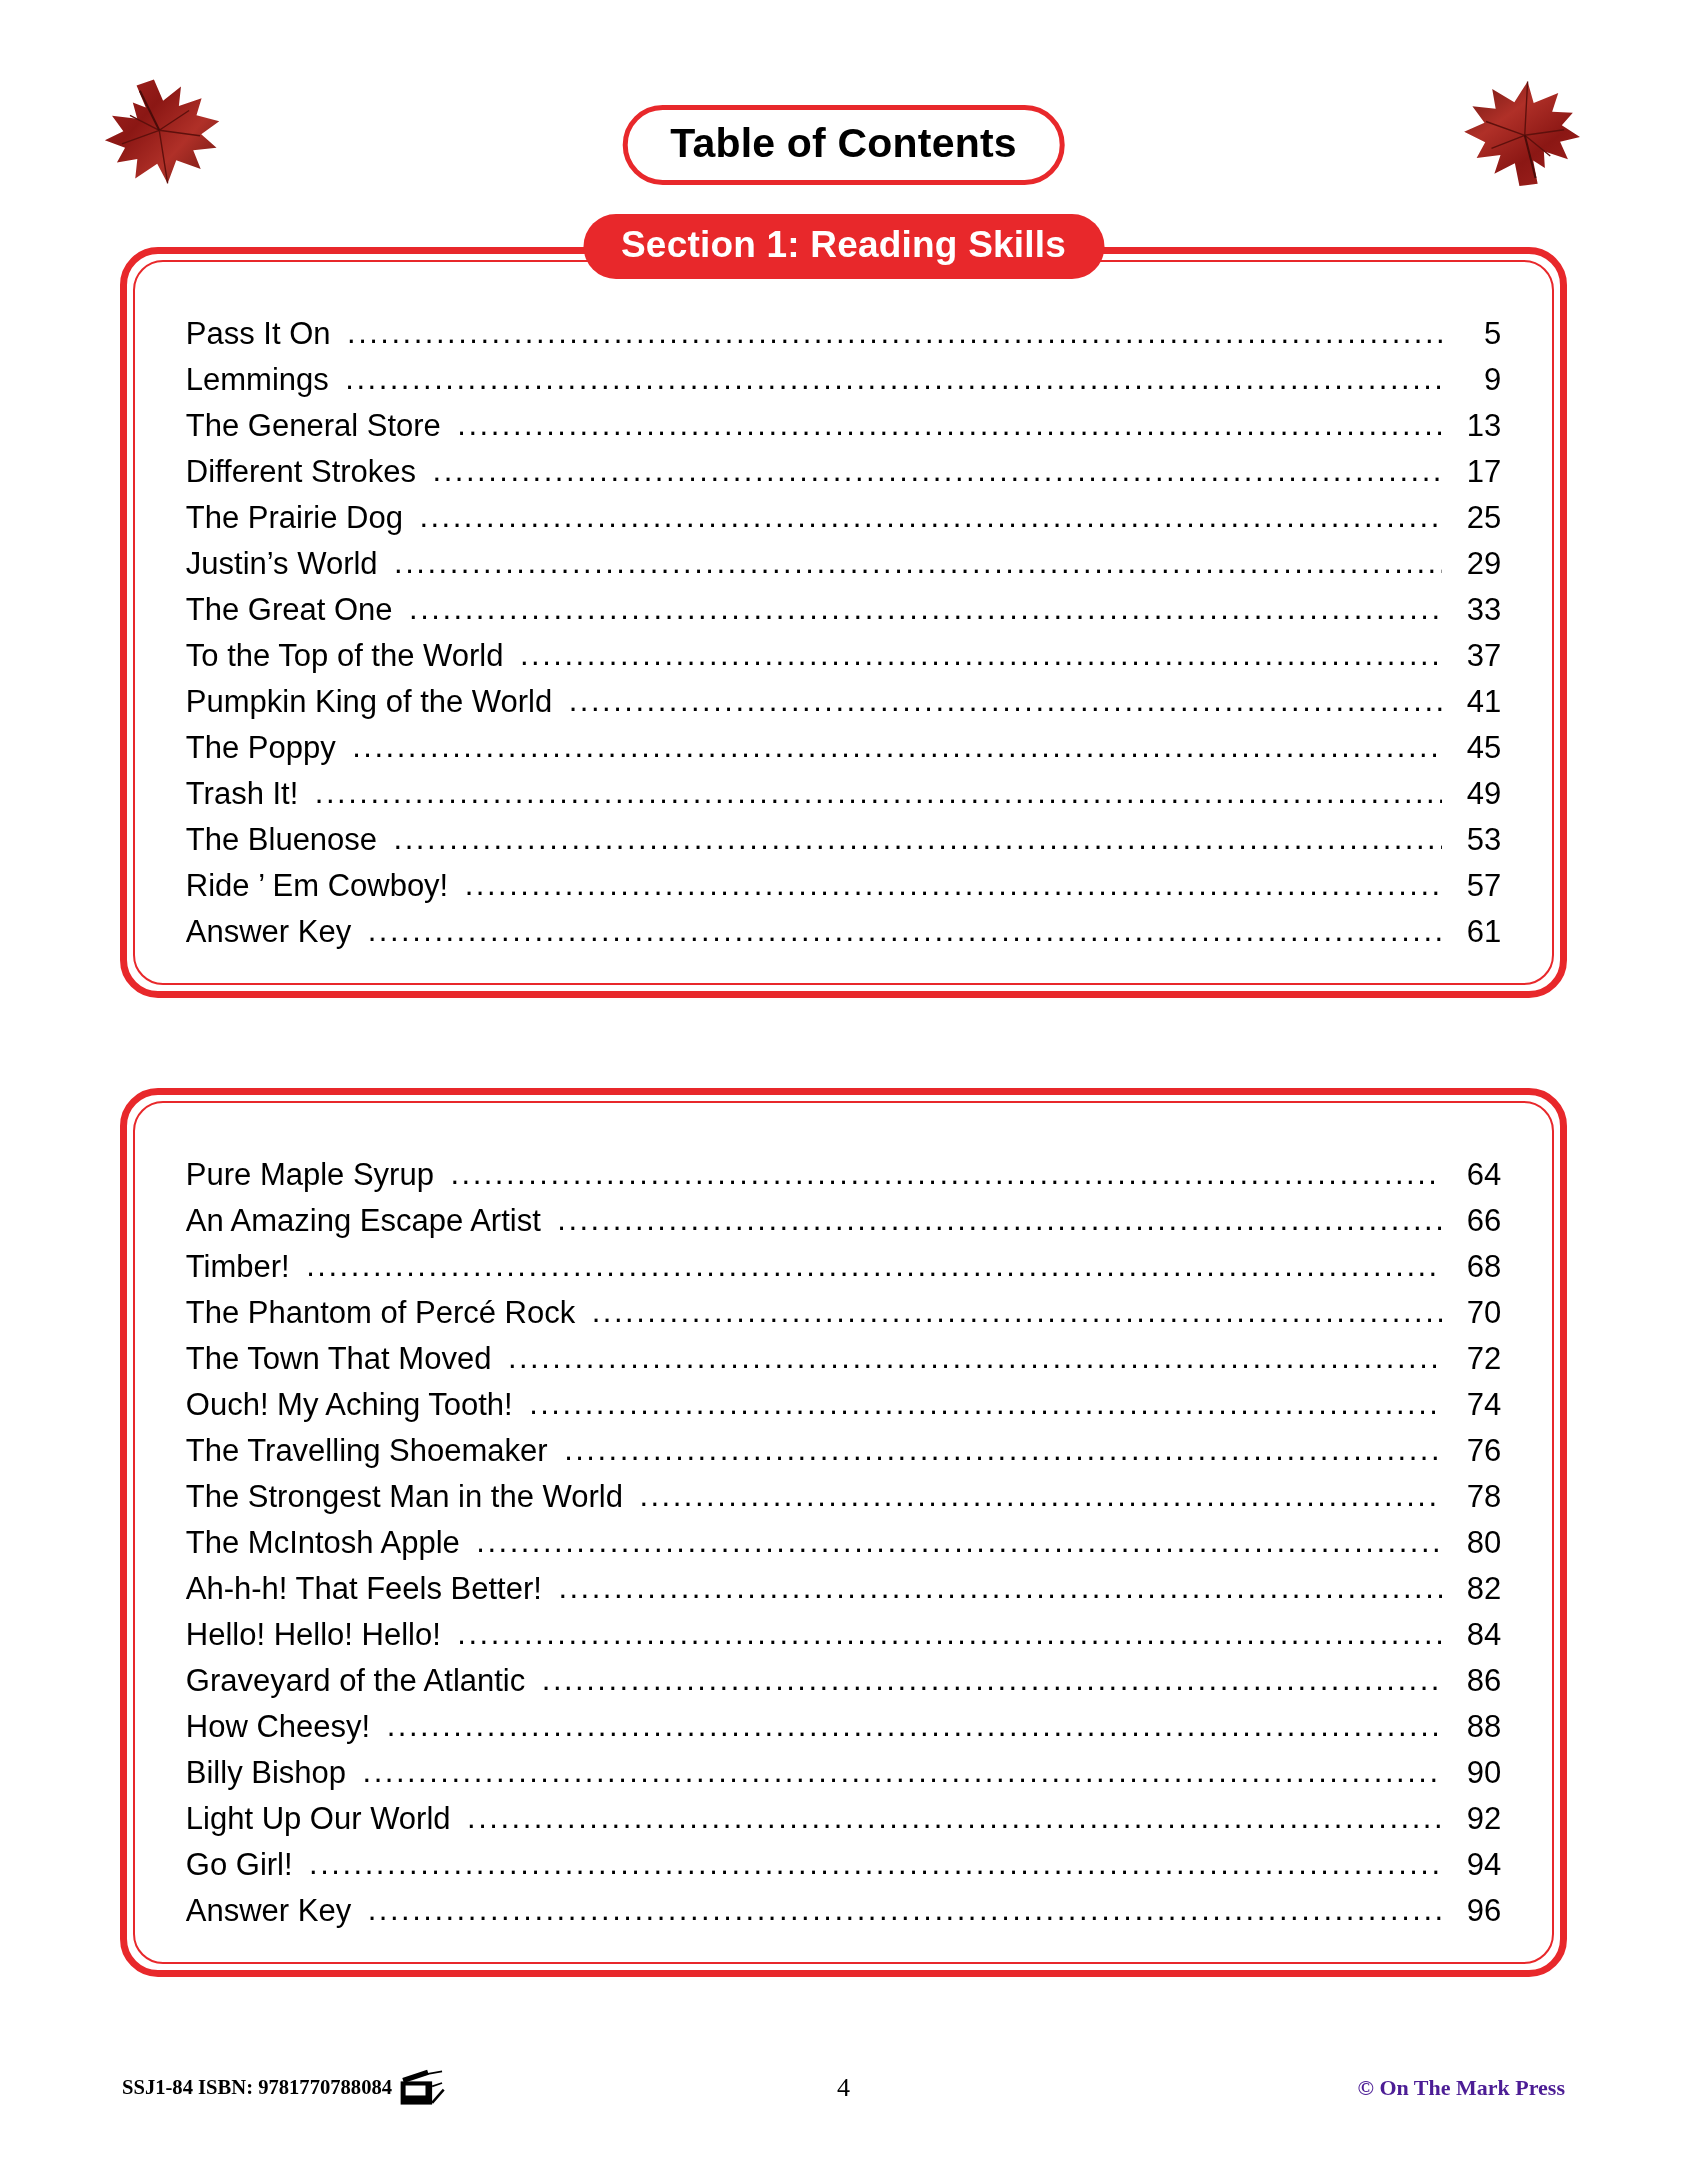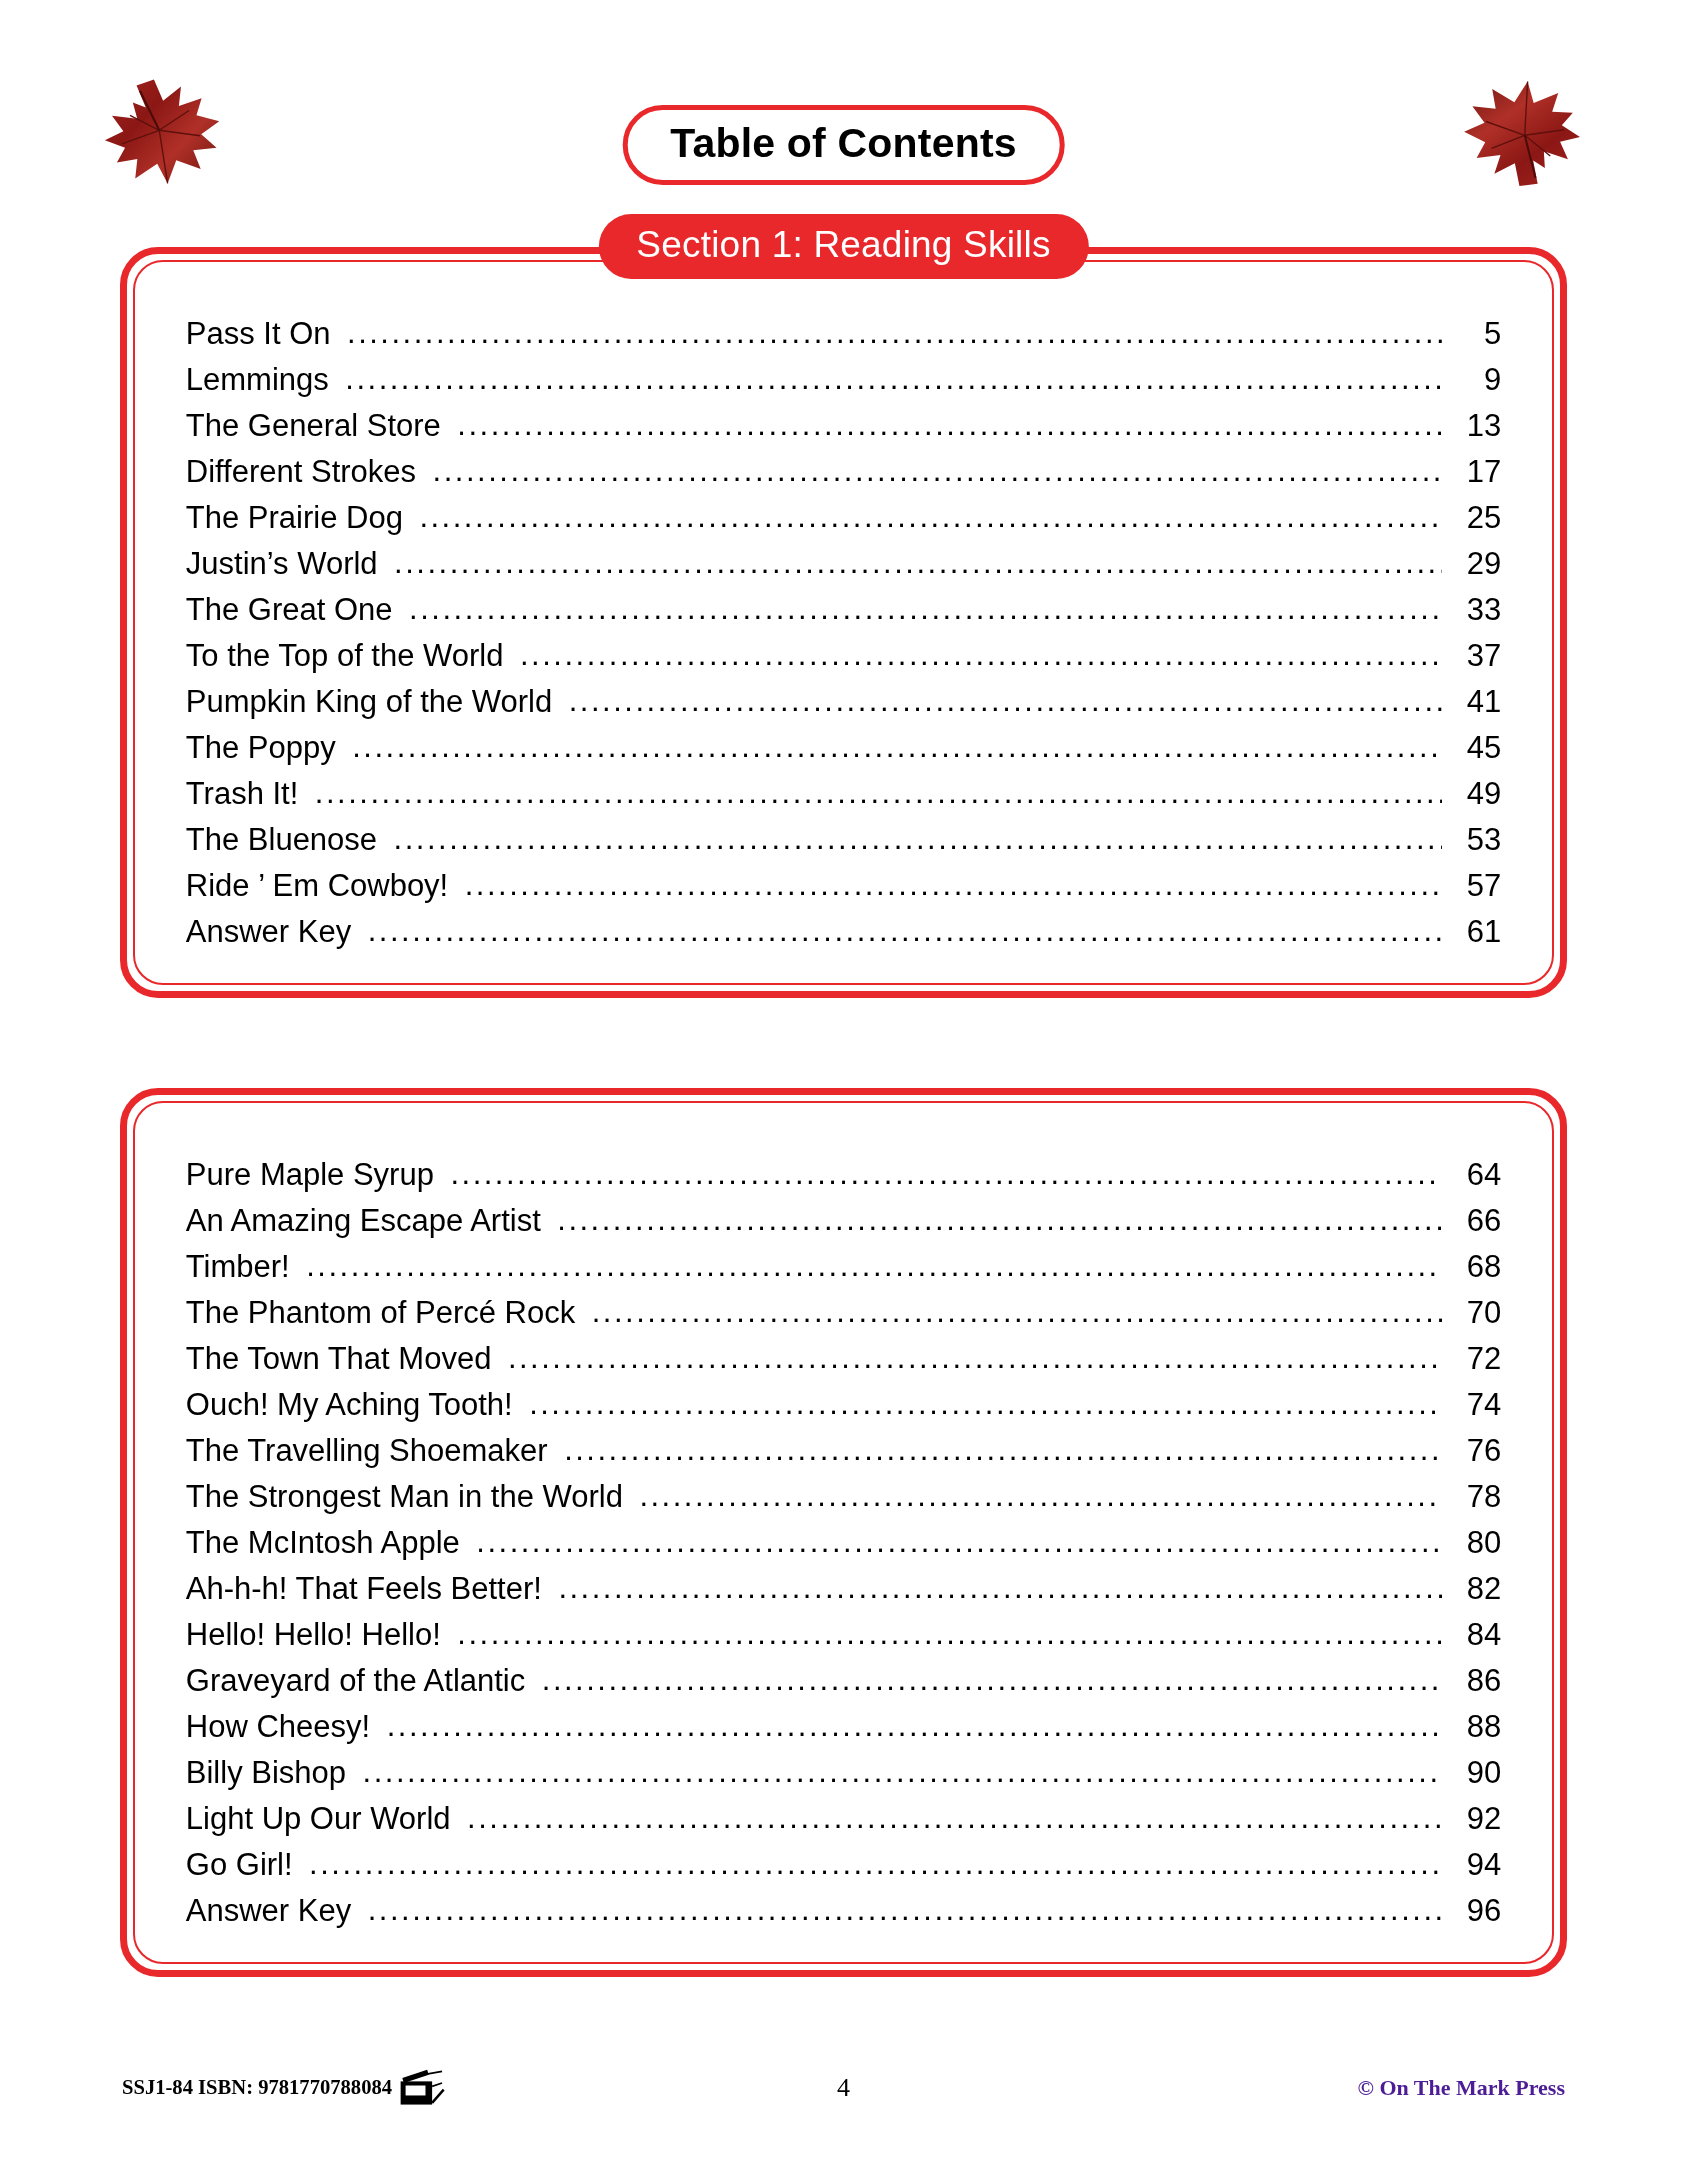--- a/index.html
+++ b/index.html
@@ -87,21 +87,21 @@
     transform: translateX(-50%);
     top: -40px;
     background: #E8282B;
     border-radius: 38px;
     padding: 11.5px 38px 15px;
     z-index: 6;
     white-space: nowrap;
   }
   .section-pill-text {
     font-size: 37px;
-    font-weight: normal;
+    font-weight: bold;
     color: #ffffff;
     line-height: 1.04;
     letter-spacing: 0.2px;
   }
 
   
   .toc-list { display: block; }
 
   .toc-row {
     display: flex;

